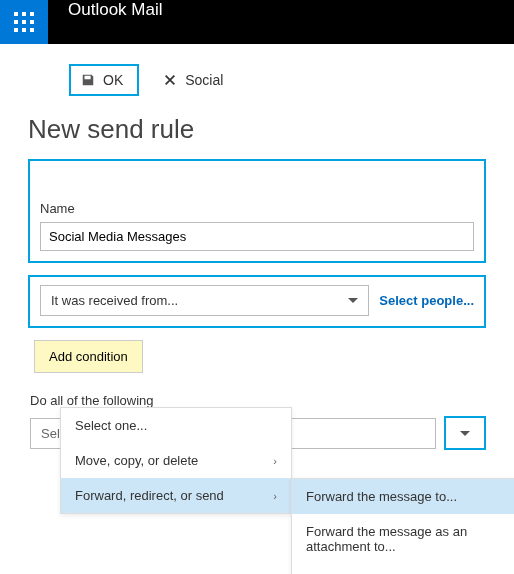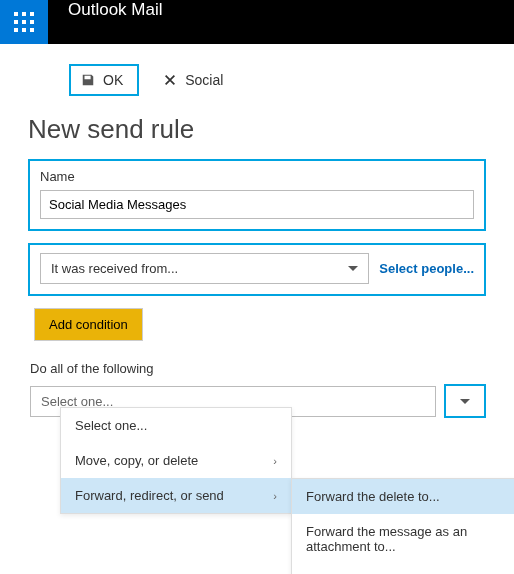--- a/index.html
+++ b/index.html
@@ -58,21 +58,21 @@
     font-weight: 300;
     font-size: 26px;
     color: #444;
     margin: 0 0 14px 0;
   }
   .highlight-box {
     border: 2px solid #00a3e0;
     padding: 8px 10px 10px 10px;
     margin-bottom: 12px;
   }
-  .field-label { font-size: 13px; color: #333; margin-bottom: 6px; }
+  .field-label { font-size: 13px; color: #333; margin-bottom: 6px; margin-top: 32px; }
   .text-input {
     width: 100%;
     border: 1px solid #bbb;
     padding: 6px 8px;
     font-size: 13px;
     font-family: inherit;
   }
   .cond-row { display: flex; align-items: center; gap: 10px; }
   .select-box {
     flex: 1;
@@ -87,21 +87,21 @@
   }
   .select-people {
     color: #0067b8;
     font-weight: 600;
     font-size: 13px;
     cursor: pointer;
     white-space: nowrap;
   }
   .add-cond-btn {
     border: 1px solid #ccc;
-    background: #eab308;
+    background: #fef9c3;
     padding: 8px 14px;
     font-size: 13px;
     cursor: pointer;
     margin: 0 0 20px 6px;
   }
   .section-label { font-size: 13px; color: #333; margin: 0 0 8px 2px; }
   .action-select-row { display: flex; align-items: center; gap: 8px; padding-left:2px; }
   .action-select {
     flex: 1;
     border: 1px solid #bbb;
@@ -237,19 +237,19 @@
       <span>Move, copy, or delete</span>
       <span class="submenu-caret">›</span>
     </div>
     <div class="menu-item hovered">
       <span>Forward, redirect, or send</span>
       <span class="submenu-caret">›</span>
     </div>
   </div>
 <div class="submenu" id="action-submenu">
     <div class="menu-item hovered">
-      <span>Forward the delete to...</span>
+      <span>Forward the message to...</span>
     </div>
     <div class="menu-item">
       <span>Forward the message as an attachment to...</span>
     </div>
     <div class="menu-item"></div>
   </div>
 
 </body></html>

